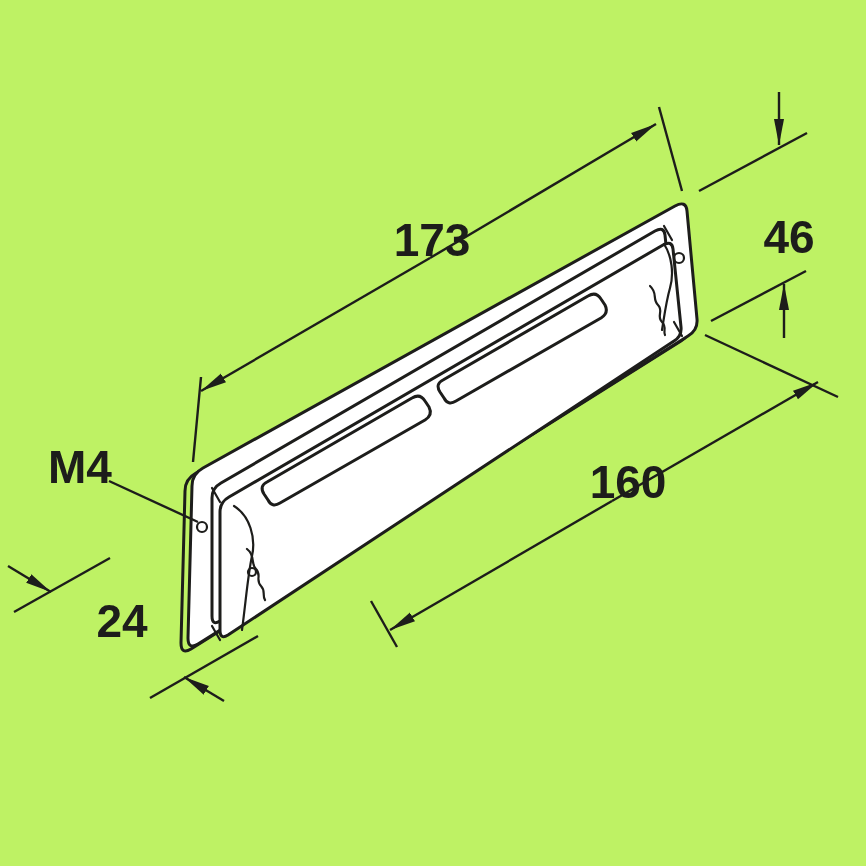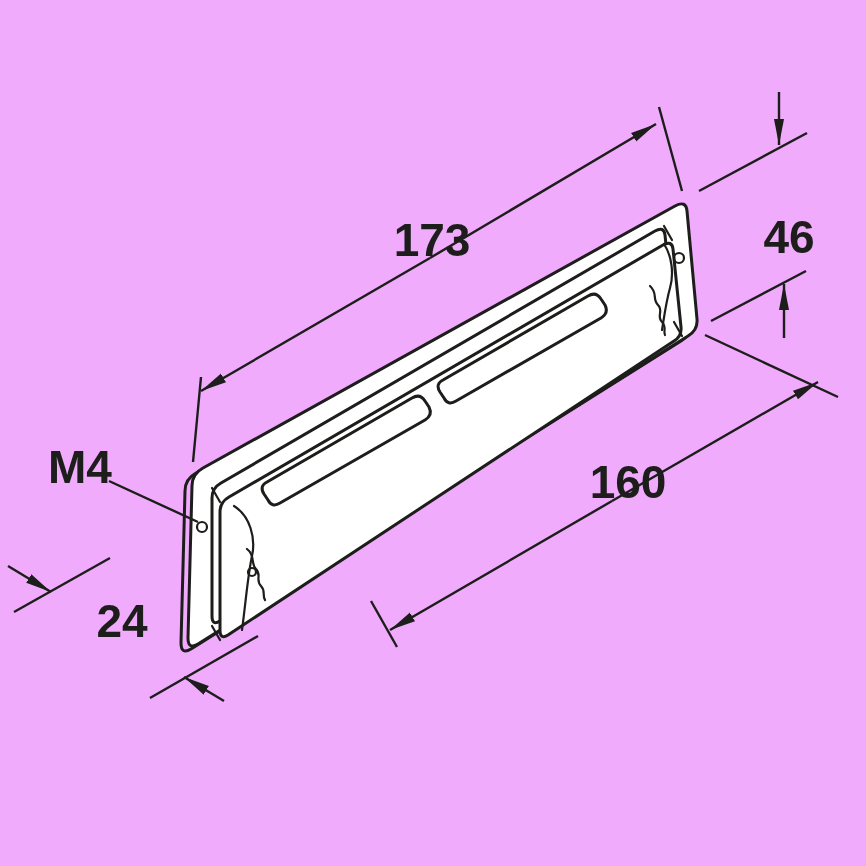--- a/index.html
+++ b/index.html
@@ -1,19 +1,19 @@
 <!DOCTYPE html>
 <html><head>
 <meta charset="utf-8">
 <style>
   html,body{margin:0;padding:0;background:#ffffff;}
   .canvas{
     position:relative;
     width:866px;height:866px;
-    background:#f0abfc;
+    background:#bef264;
     overflow:hidden;
     font-family:"Liberation Sans", sans-serif;
   }
   svg{position:absolute;inset:0;display:block;}
   .part{stroke:#1d1d1b;stroke-width:3;fill:none;stroke-linejoin:round;stroke-linecap:round;}
   .part-filled{stroke:#1d1d1b;stroke-width:3;fill:#ffffff;stroke-linejoin:round;}
   .thin{stroke:#1d1d1b;stroke-width:2.2;fill:none;stroke-linecap:round;}
   .dim{stroke:#1d1d1b;stroke-width:2.4;fill:none;stroke-linecap:butt;}
   .dim-text{
     font-family:"Liberation Sans", sans-serif;

